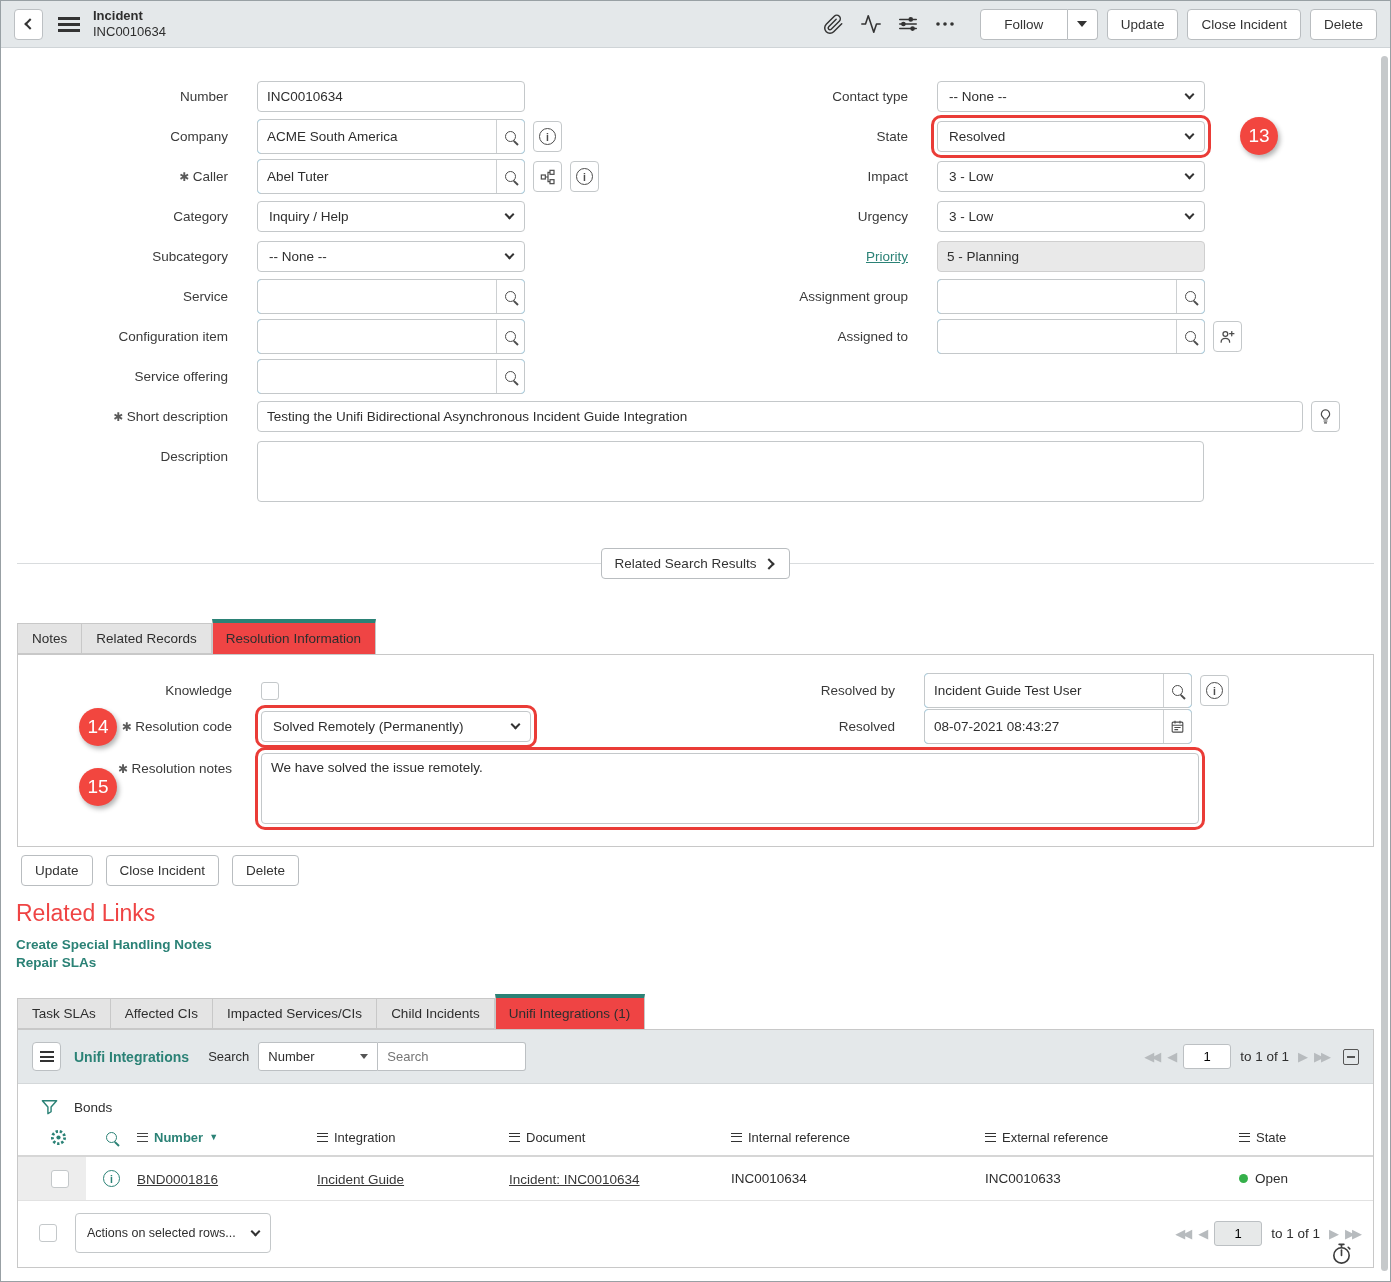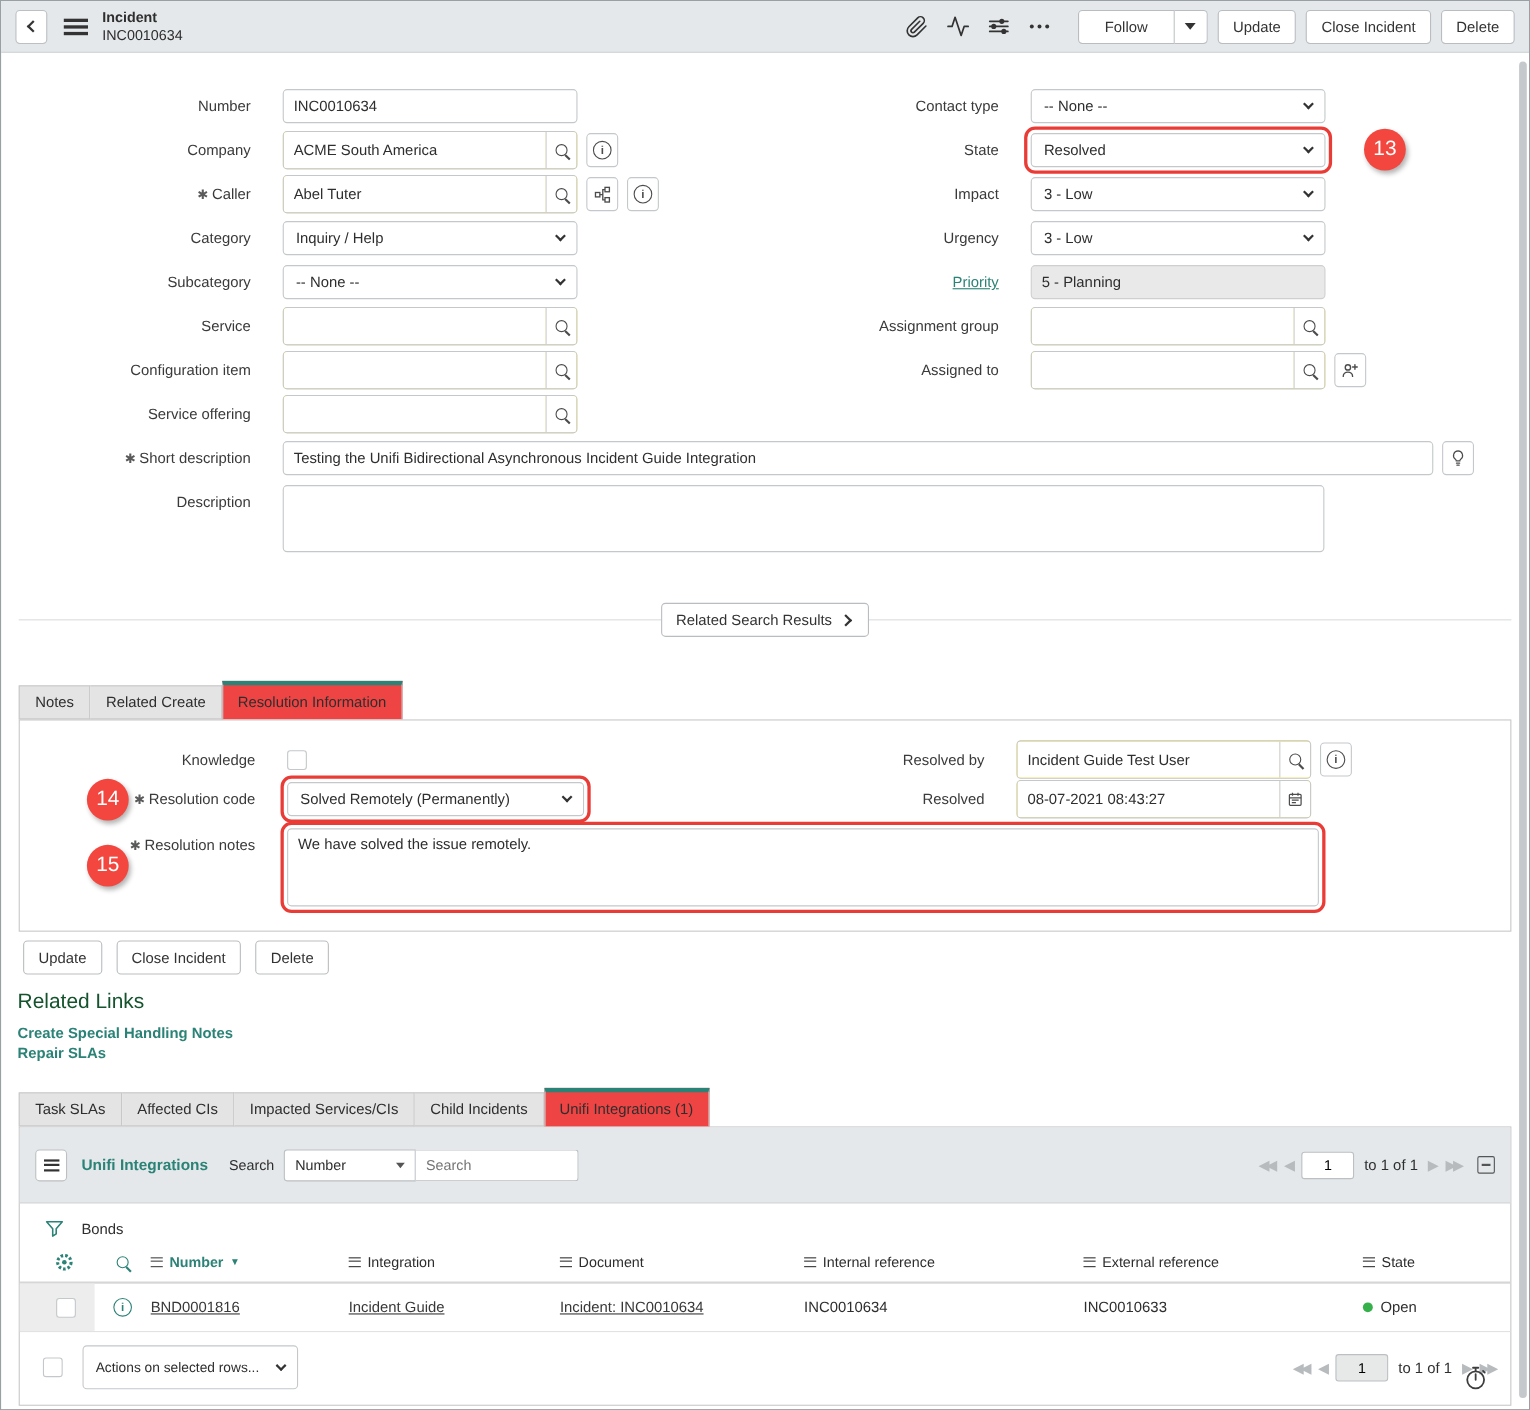--- a/index.html
+++ b/index.html
@@ -39,21 +39,21 @@
   .form-cols { display:flex; }
   .col-left { width:680px; }
   .col-right { flex:1; }
   .frow { display:flex; align-items:center; height:31px; margin-bottom:9px; position:relative; }
   .flabel { width:227px; text-align:right; font-size:13.5px; color:#3a3a3a; flex-shrink:0; }
   .req:before { content:"✱ "; font-size:12px; color:#5a5a5a; }
   .fctl { margin-left:29px; display:flex; align-items:center; }
   .tin { border:1px solid #c4c8ca; border-radius:4px; height:31px; padding:0 9px; font-size:13.5px;
          color:#2e2e2e; font-family:inherit; background:#fff; }
   .tin.ro { background:#e9e9e9; border-color:#cfcfcf; }
-  .ig { display:flex; border:1px solid #c4c8ca; border-radius:4px; overflow:hidden; height:35px; background:#fde047;justify-content:space-between; }
+  .ig { display:flex; border:1px solid #c4c8ca; border-radius:4px; overflow:hidden; height:35px; background:#0ea5e9;justify-content:space-between; }
   .ig input { border:none; outline:none; flex:1; min-width:0; padding:0 9px; font-family:inherit; font-size:13.5px; color:#2e2e2e; }
   .ig .app { width:28px; border-left:1px solid #cdd0d2; background:#fff; display:flex; align-items:center; justify-content:center; cursor:pointer; flex-shrink:0; }
   .icon-btn { width:29px; height:31px; background:#fff; border:1px solid #c4c8ca; border-radius:4px;
               display:flex; align-items:center; justify-content:center; margin-left:8px; cursor:pointer; flex-shrink:0; }
   .mag { width:11px; height:11px; border:1.6px solid #4c4c4c; border-radius:50%; position:relative; display:inline-block; }
   .mag:after { content:""; position:absolute; width:6px; height:1.7px; background:#4c4c4c; bottom:-3px; right:-4px; transform:rotate(45deg); }
   .mag.teal { border-color:#2b8276; } .mag.teal:after { background:#2b8276; }
   .info-i { width:17px; height:17px; border:1.4px solid #4c4c4c; border-radius:50%;
             display:flex; align-items:center; justify-content:center; font-size:10.5px; font-weight:700; color:#4c4c4c; }
   .info-i.teal { border-color:#2b8276; color:#2b8276; }
@@ -80,26 +80,26 @@
   .tab:first-child { border-left:1px solid #c8c8c8; }
   .tab.active { background:#ef4444; height:35px; border-top:4px solid #2b8276; border-bottom:none; border-left:1px solid #c8c8c8;padding-left:13px; }
   .tab-box { margin:0 16px; border:1px solid #c8c8c8; padding:20px 0 22px; position:relative; }
   .rrow { display:flex; align-items:center; height:31px; position:relative; }
   .rlabel { width:214px; text-align:right; font-size:13.5px; color:#3a3a3a; flex-shrink:0; }
   .rctl { margin-left:29px; display:flex; align-items:center; width:390px; flex-shrink:0; }
   .rlabel2 { width:244px; text-align:right; font-size:13.5px; color:#3a3a3a; flex-shrink:0; }
   .cb { width:18px; height:18px; border:1px solid #c4c8ca; border-radius:3px; background:#fff; cursor:pointer; flex-shrink:0; }
 
   .fbtns { margin:8px 0 0 20px; display:flex; gap:13px; }
-  .rl-title { font-size:19px; color:#14532d; margin:14px 0 9px 15px; }
+  .rl-title { font-size:23px; color:#ef4444; margin:14px 0 9px 15px; }
   .rl-links { margin-left:15px; font-size:13.5px; font-weight:700; line-height:18px; }
 
   
   .list-box { margin:0 16px; border:1px solid #c8c8c8; }
-  .list-hdr { height:69px; background:#e4e8ea; border-bottom:1px solid #d4d8da; display:flex; align-items:center; padding:0 14px; }
+  .list-hdr { height:54px; background:#e4e8ea; border-bottom:1px solid #d4d8da; display:flex; align-items:center; padding:0 14px; }
   .sq-btn { width:29px; height:29px; background:#fff; border:1px solid #bcc0c3; border-radius:4px;
             display:flex; align-items:center; justify-content:center; cursor:pointer; }
   .m3 { width:14px; height:11px; border-top:2px solid #333; border-bottom:2px solid #333; position:relative; display:inline-block; }
   .m3:after { content:""; position:absolute; left:0; right:0; top:2.5px; height:2px; background:#333; }
   .m3.sm { width:11px; height:9px; border-width:1.6px; } .m3.sm:after { height:1.6px; top:2.1px; }
   .list-title { color:#2b8276; font-weight:700; font-size:14px; margin-left:13px; }
   .srch-lb { font-size:13px; margin-left:19px; color:#2e2e2e; }
   .fld-sel { width:120px; height:29px; background:#fff; border:1px solid #bcc0c3; border-radius:3px 0 0 3px;
              display:flex; align-items:center; justify-content:space-between; padding:0 9px; font-size:13px; margin-left:9px; cursor:pointer; }
   .tri-sm { width:0; height:0; border-left:4px solid transparent; border-right:4px solid transparent; border-top:5px solid #555; }
@@ -383,21 +383,21 @@
 
   <div class="rsr">
     <button class="btn">
       <span>Related Search Results</span>
       <span class="chev right"></span>
     </button>
   </div>
 
   <div class="tabs">
     <div class="tab">Notes</div>
-    <div class="tab">Related Create</div>
+    <div class="tab">Related Records</div>
     <div class="tab active">Resolution Information</div>
   </div>
 
   <div class="tab-box">
     <div class="rrow" style="margin-bottom:5px;">
       <div class="rlabel">Knowledge</div>
       <div class="rctl">
           <div class="cb"></div>
         </div>
       <div class="rlabel2">Resolved by</div>

